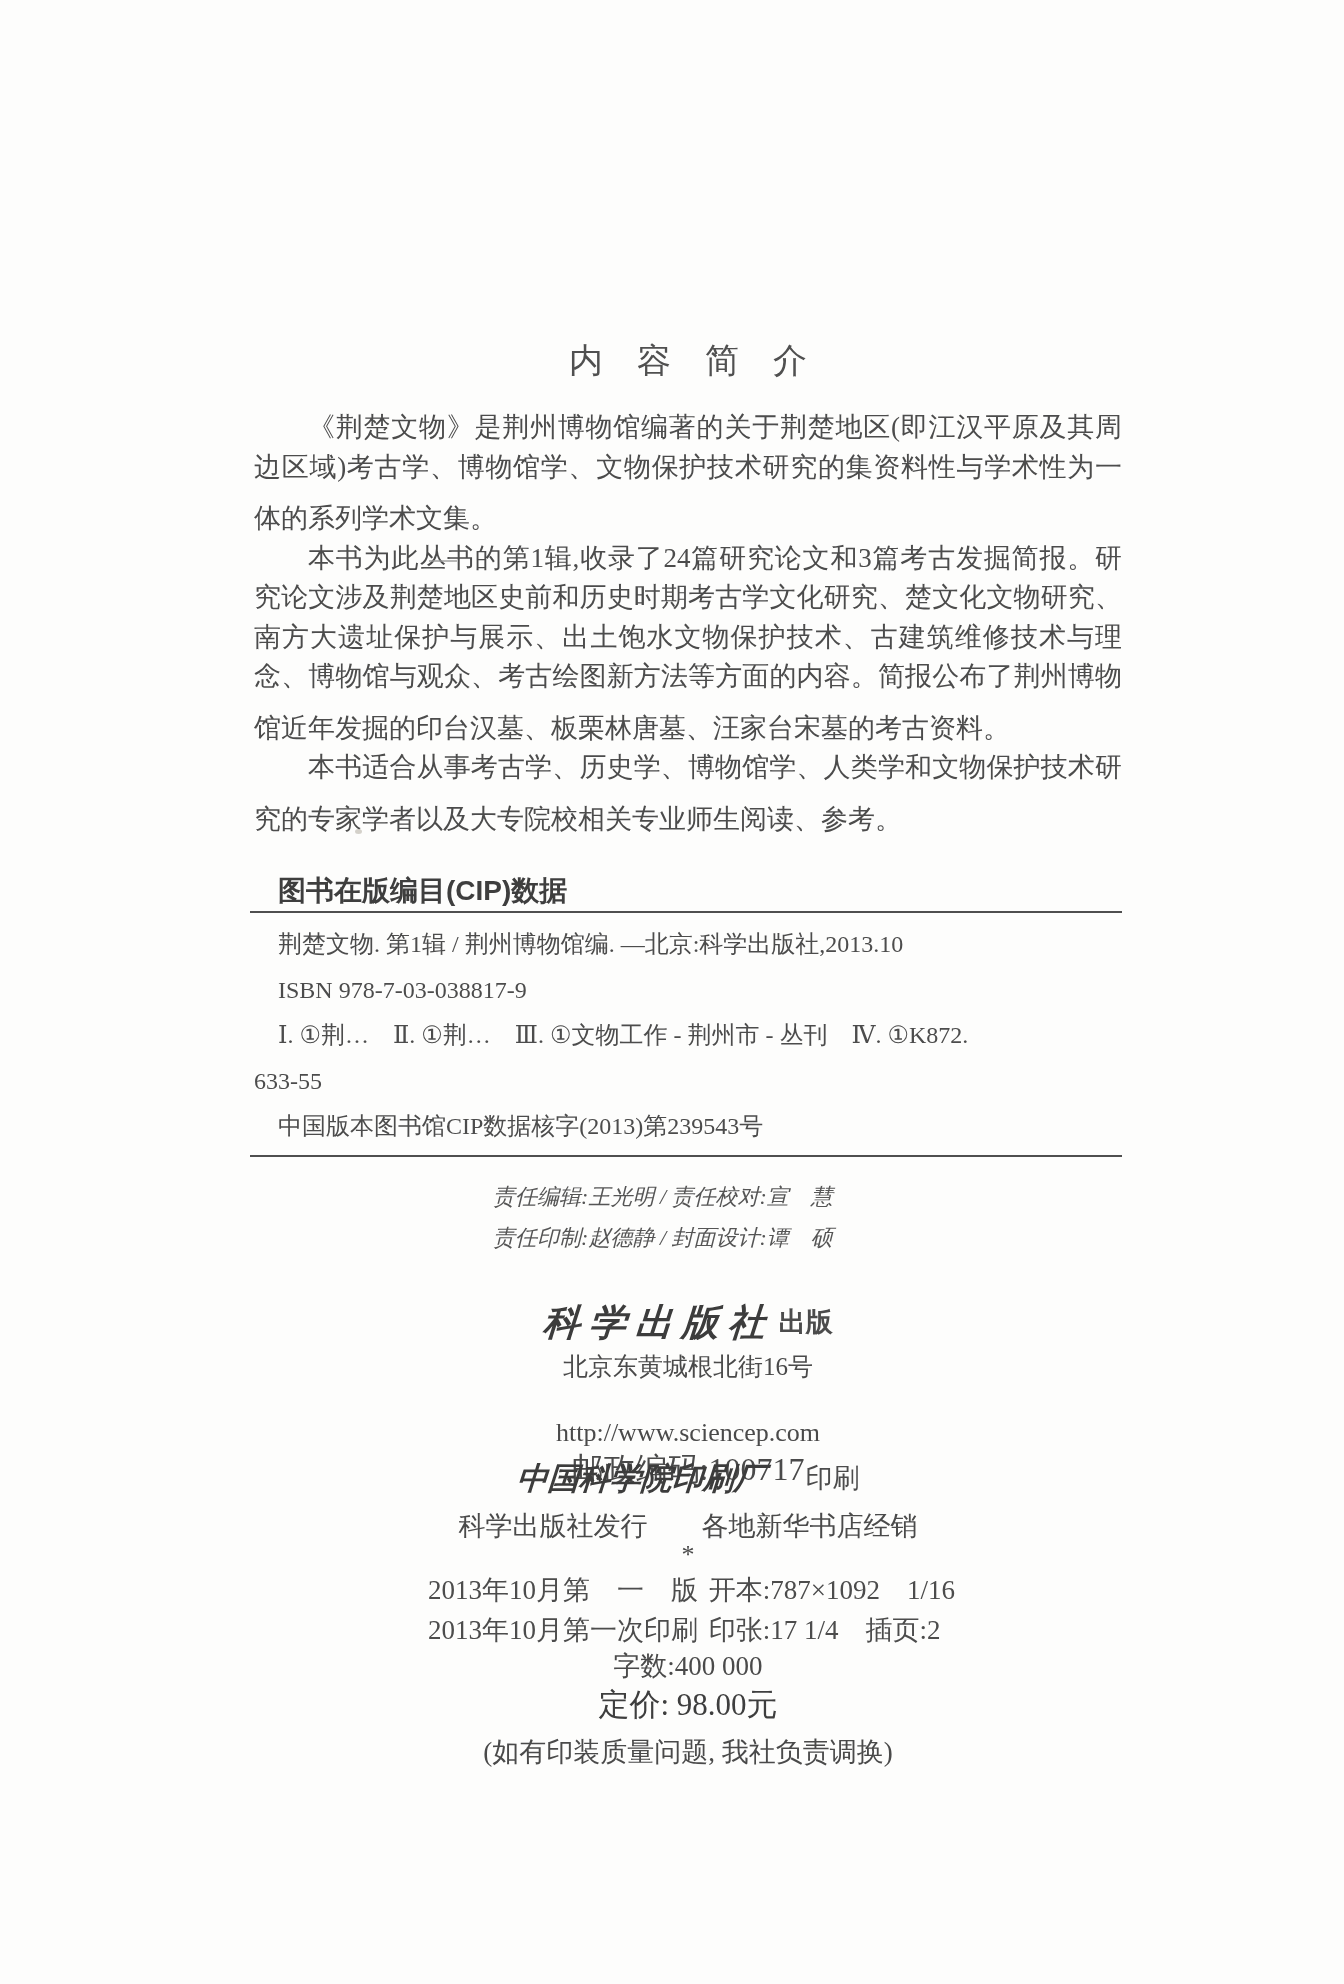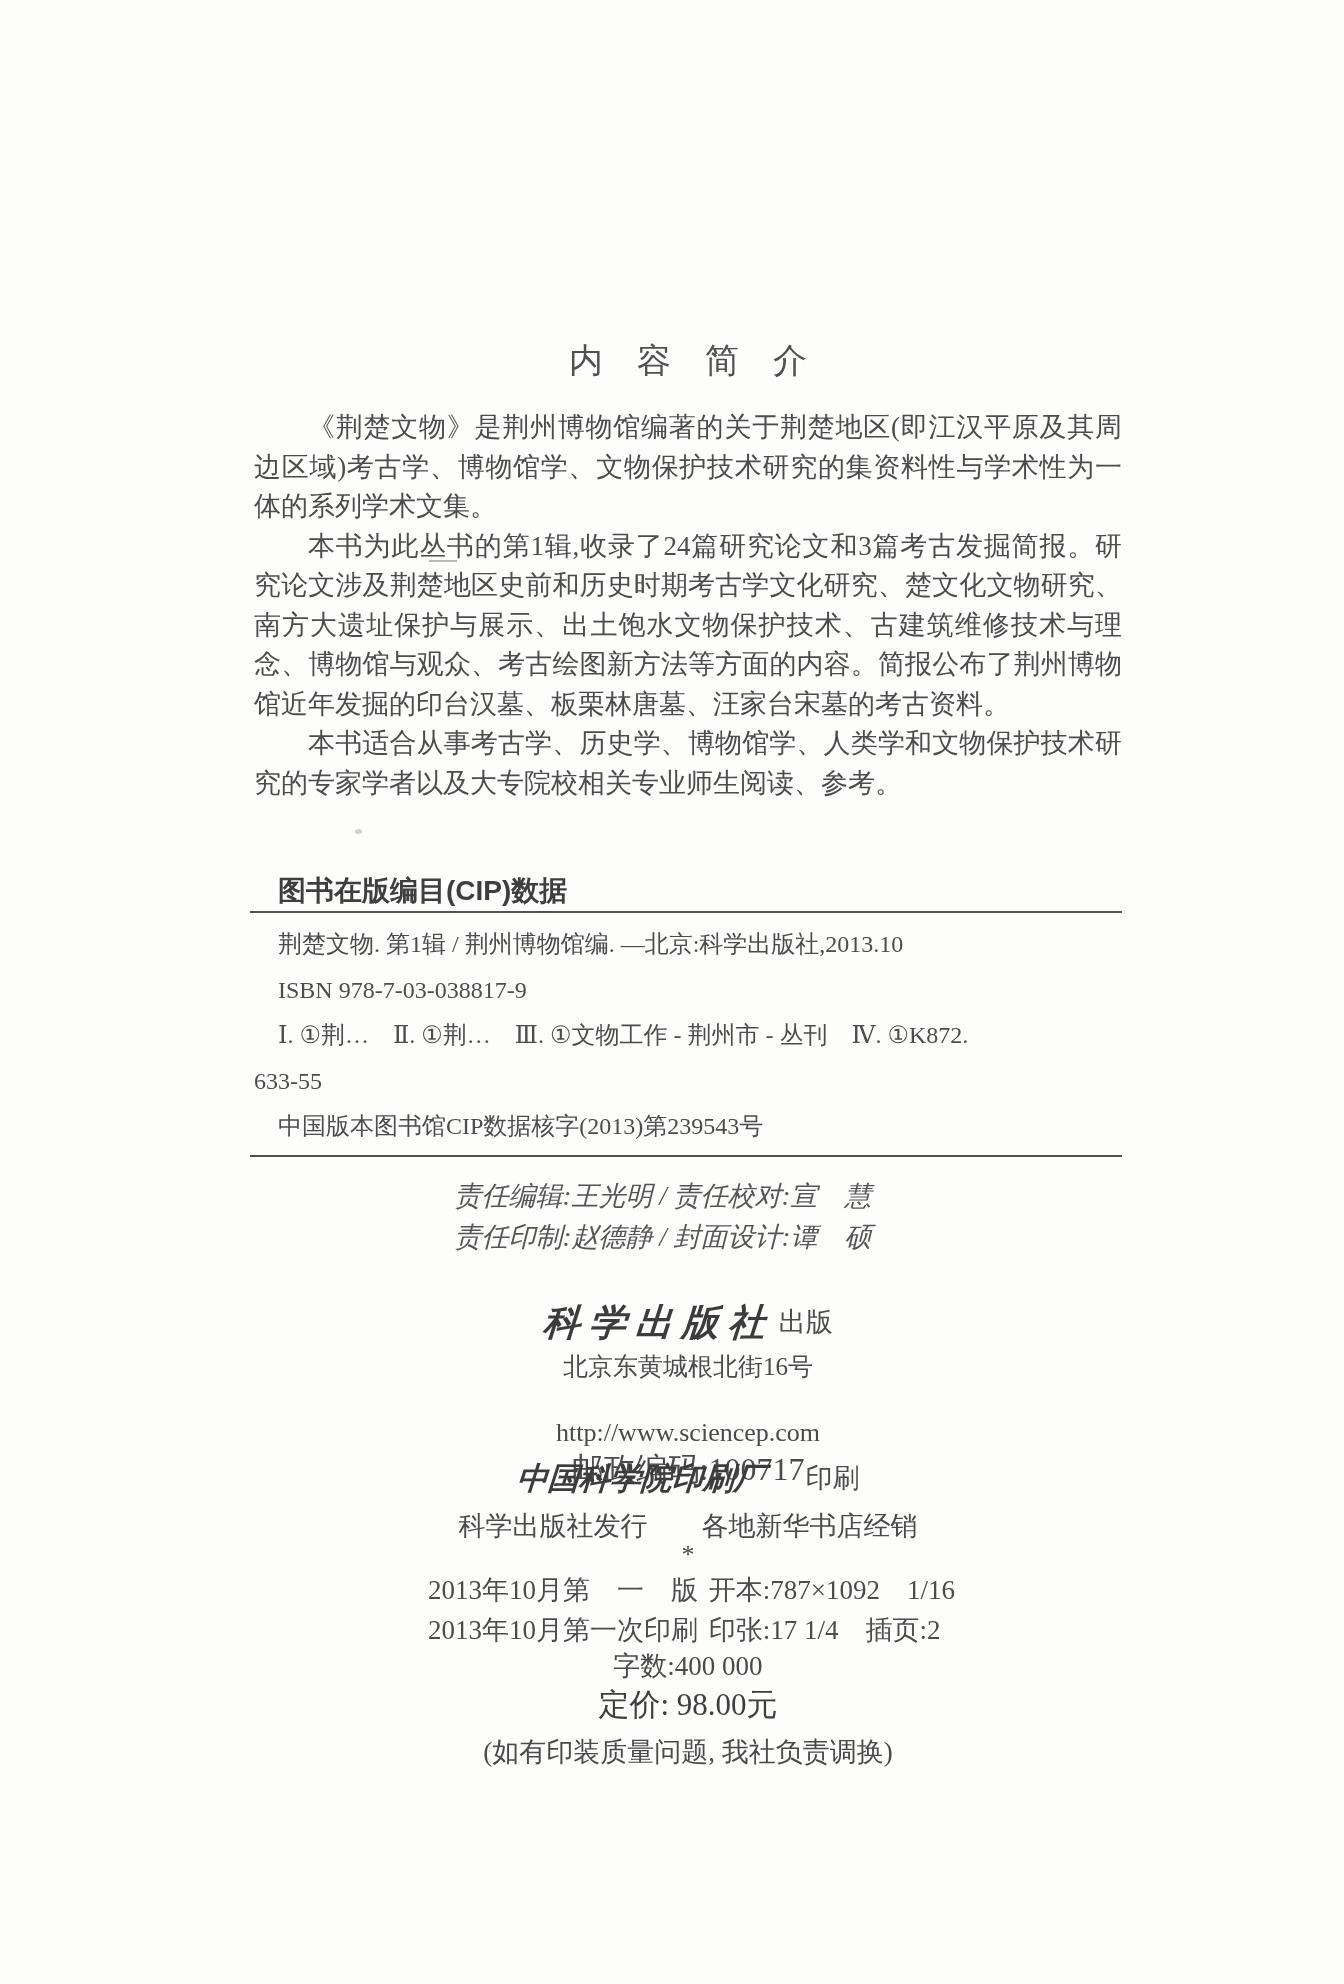--- a/index.html
+++ b/index.html
@@ -22,21 +22,21 @@
     font-weight:400;
   }
 
   
   .intro{position:absolute;top:408px;left:254px;width:868px;
     font-size:27px;color:#4c4c4c;}
   .intro .line{height:39.5px;line-height:39.5px;
     text-align:justify;text-align-last:justify;text-justify:inter-character;
     white-space:nowrap;}
   .intro .line.indent{padding-left:54px;}
-  .intro .line.end{text-align-last:left;}
+  .intro .line.end{text-align-last:left;margin-top:12px;}
 
   
   .underline-artifact{
     position:absolute;left:429px;top:560px;width:28px;height:2px;
     background:#9a9a9a;opacity:.7;
   }
   .scan-speck{
     position:absolute;left:355px;top:829px;width:7px;height:5px;
     background:#c9c5bd;border-radius:50%;opacity:.8;
   }
@@ -52,32 +52,32 @@
   .rule.r2{top:1155px;}
   .cip-body{position:absolute;top:922px;left:254px;width:868px;
     font-size:24px;color:#4c4c4c;}
   .cip-body .cline{height:45.5px;line-height:45.5px;padding-left:24px;white-space:nowrap;}
   .cip-body .cline.flush{padding-left:0;}
 
   
   .credits{
     position:absolute;top:1176px;left:254px;width:818px;
     text-align:center;font-style:italic;color:#555;
-    font-size:27px;
+    font-size:22px;
   }
   .credits .kline{height:41px;line-height:41px;}
 
   
   .pubrow{position:absolute;left:254px;width:868px;text-align:center;white-space:nowrap;}
   .brush{
     font-weight:700;font-style:italic;color:#3c3c3c;
     transform:skewX(-4deg);display:inline-block;
   }
   .pub-name{top:1298px;font-size:37px;}
-  .pub-name .suffix{font-size:27px;font-style:normal;font-weight:400;color:#4c4c4c;margin-left:4px;vertical-align:4px;}
+  .pub-name .suffix{font-size:27px;font-style:normal;font-weight:700;color:#4c4c4c;margin-left:4px;vertical-align:4px;}
   .pub-address{top:1350px;font-size:25px;}
   .pub-postal{top:1448px;font-size:32px;}
   .pub-url{top:1418px;font-size:26px;}
   .pub-printer{top:1458px;font-size:31px;}
   .pub-printer .suffix{font-size:27px;font-style:normal;font-weight:400;color:#4c4c4c;margin-left:33px;vertical-align:2px;}
   .pub-dist{top:1508px;font-size:27px;}
   .pub-star{top:1540px;font-size:26px;}
 
   
   .edition{position:absolute;top:1570px;left:254px;width:868px;

